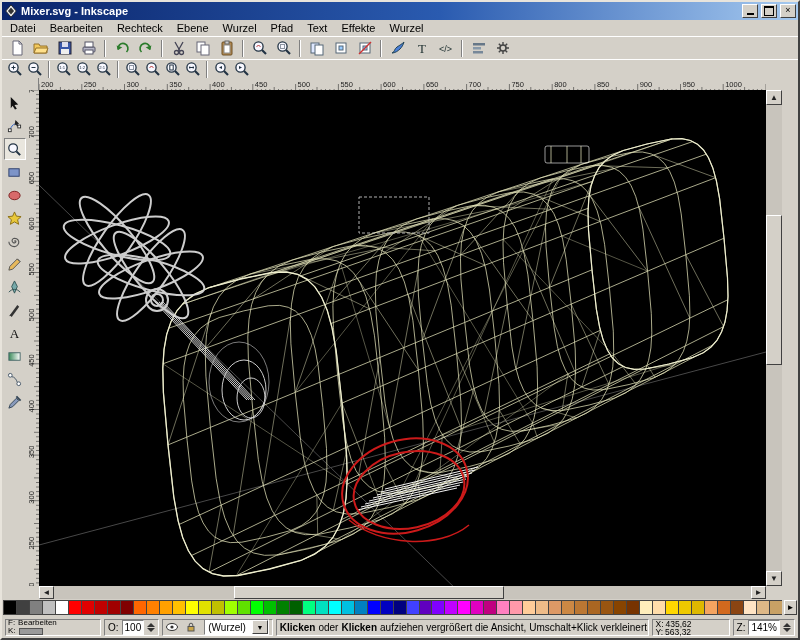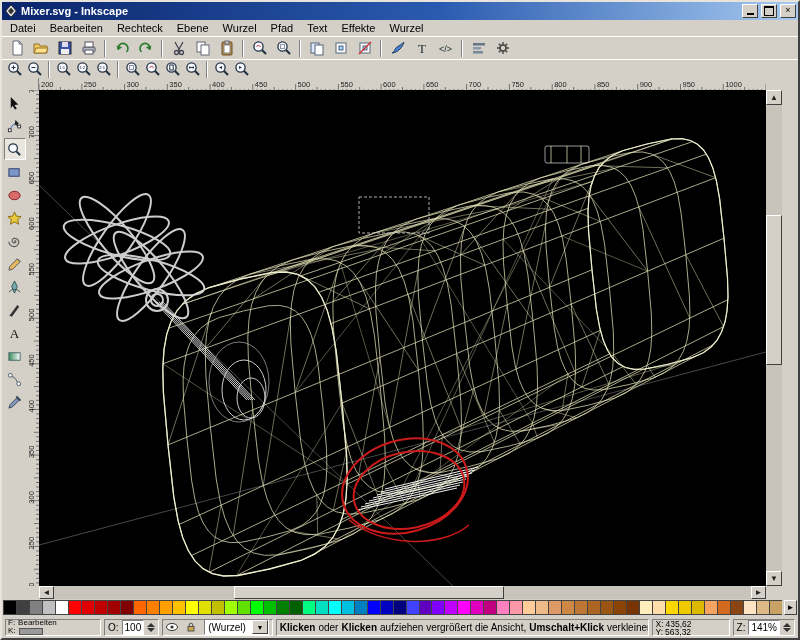--- a/index.html
+++ b/index.html
@@ -720,21 +720,21 @@
       <span class="layer-dd">
         <span>(Wurzel)</span>
         <span class="dd-arrow">▼</span>
       </span>
     </div>
     <div class="panel msg" id="status-message">
         <span style="font-weight: bold;">Klicken</span>
         <span> oder </span>
         <span style="font-weight: bold;">Klicken</span>
         <span> aufziehen vergrößert die Ansicht, </span>
-        <span style="font-weight: bold;">Umschalt+Klick</span>
+        <span style="font-weight: normal;">Umschalt+Klick</span>
         <span> verkleinert.</span>
       </div>
     <div class="panel coords">
       <div class="row">
           <span>X:</span>
           <span>435,62</span>
         </div>
       <div class="row">
           <span>Y:</span>
           <span>563,32</span>

